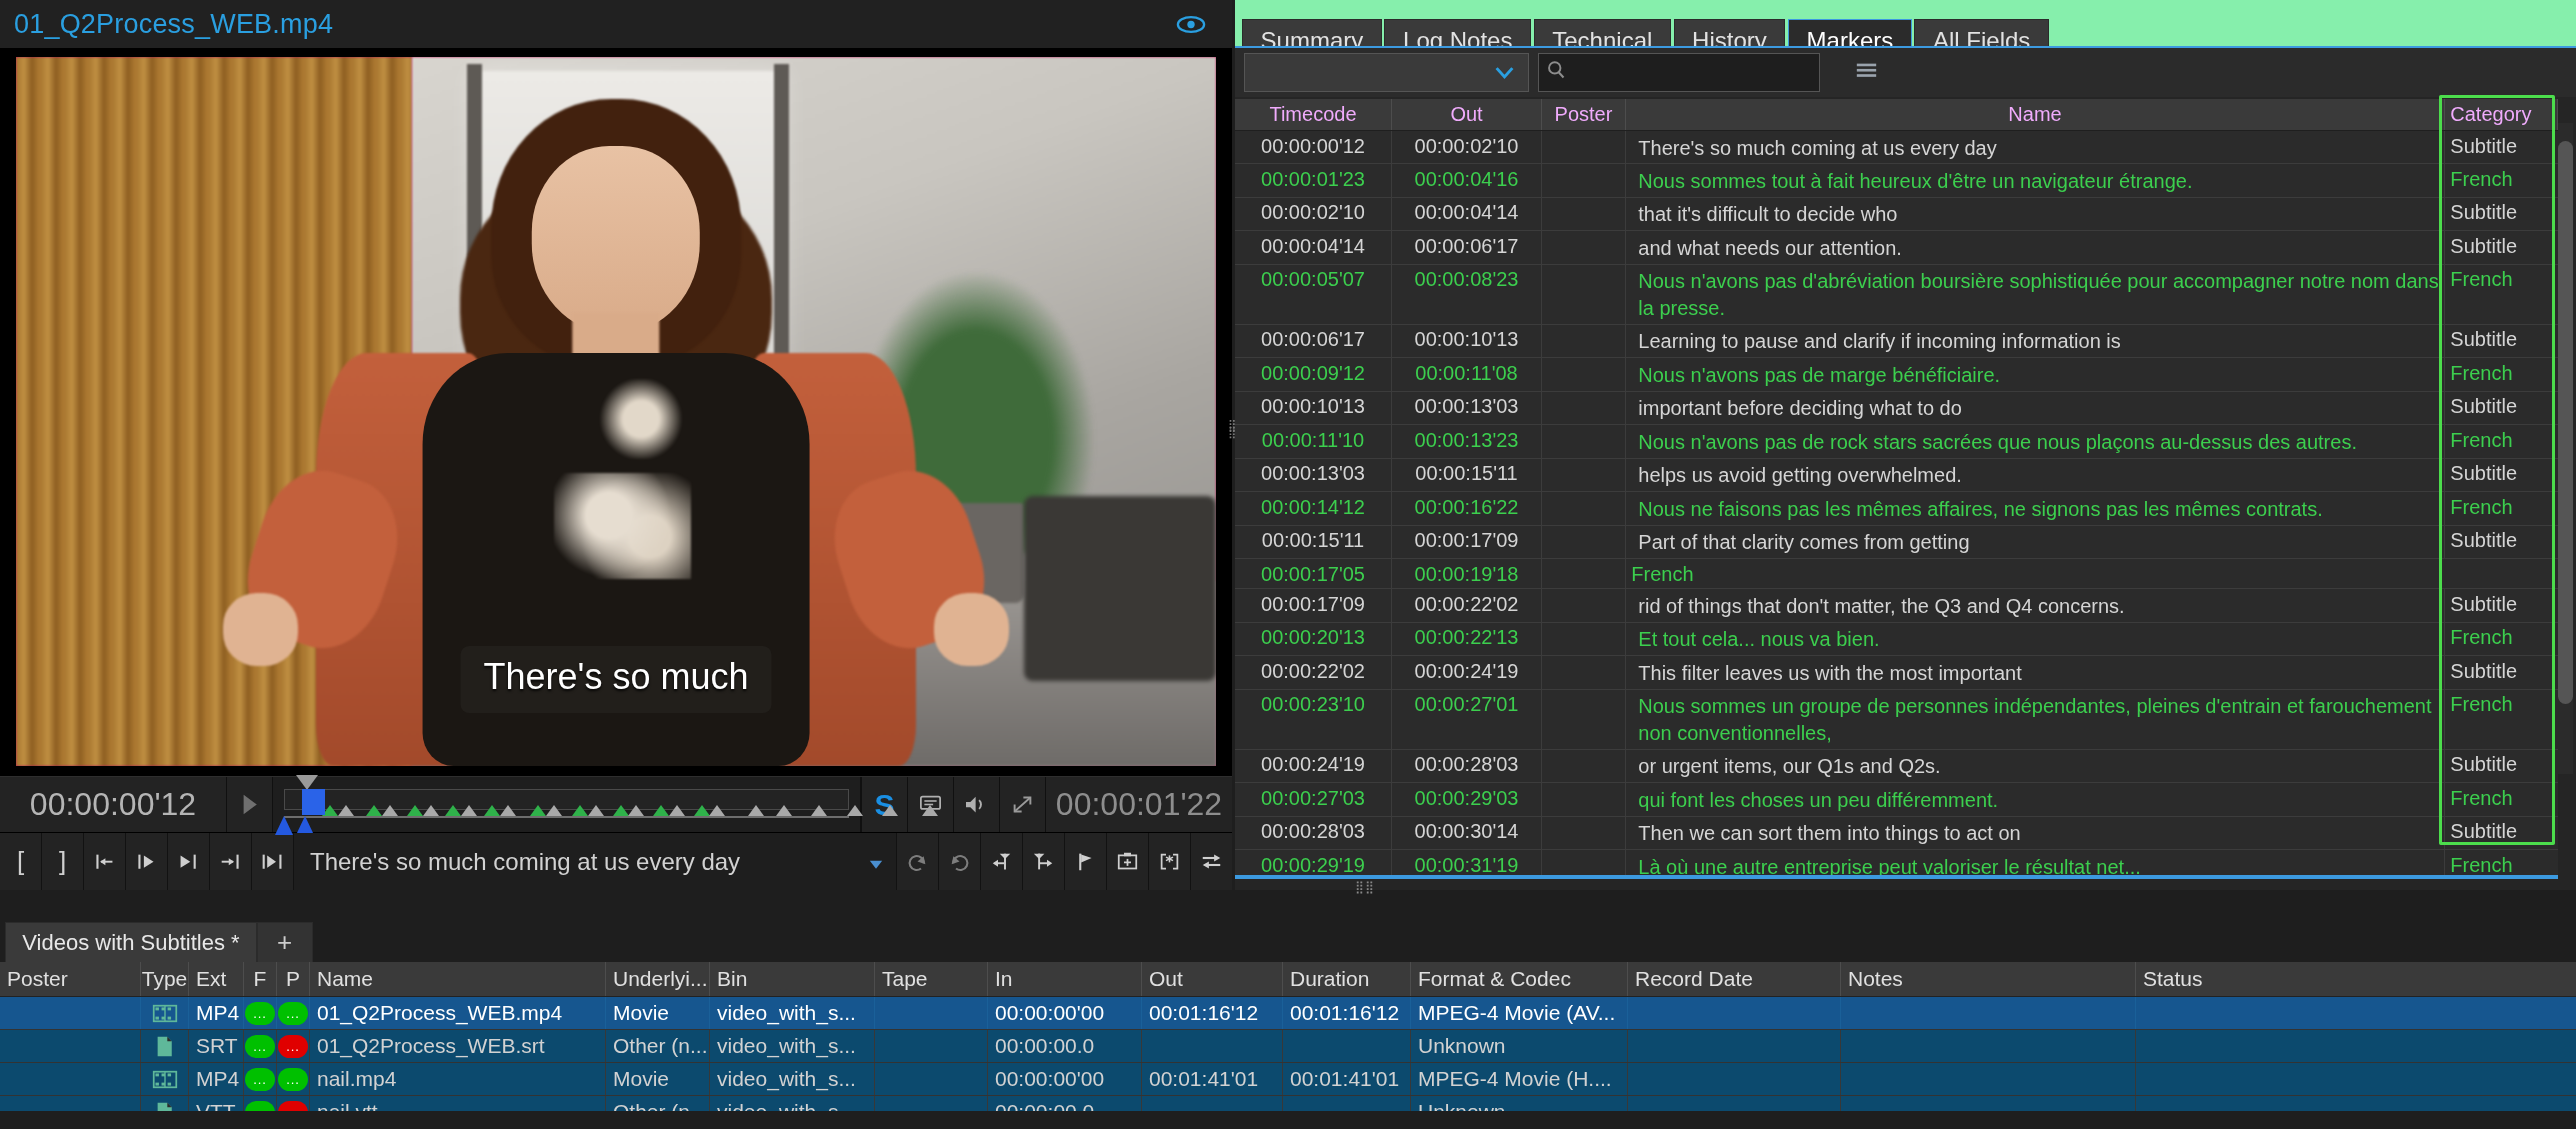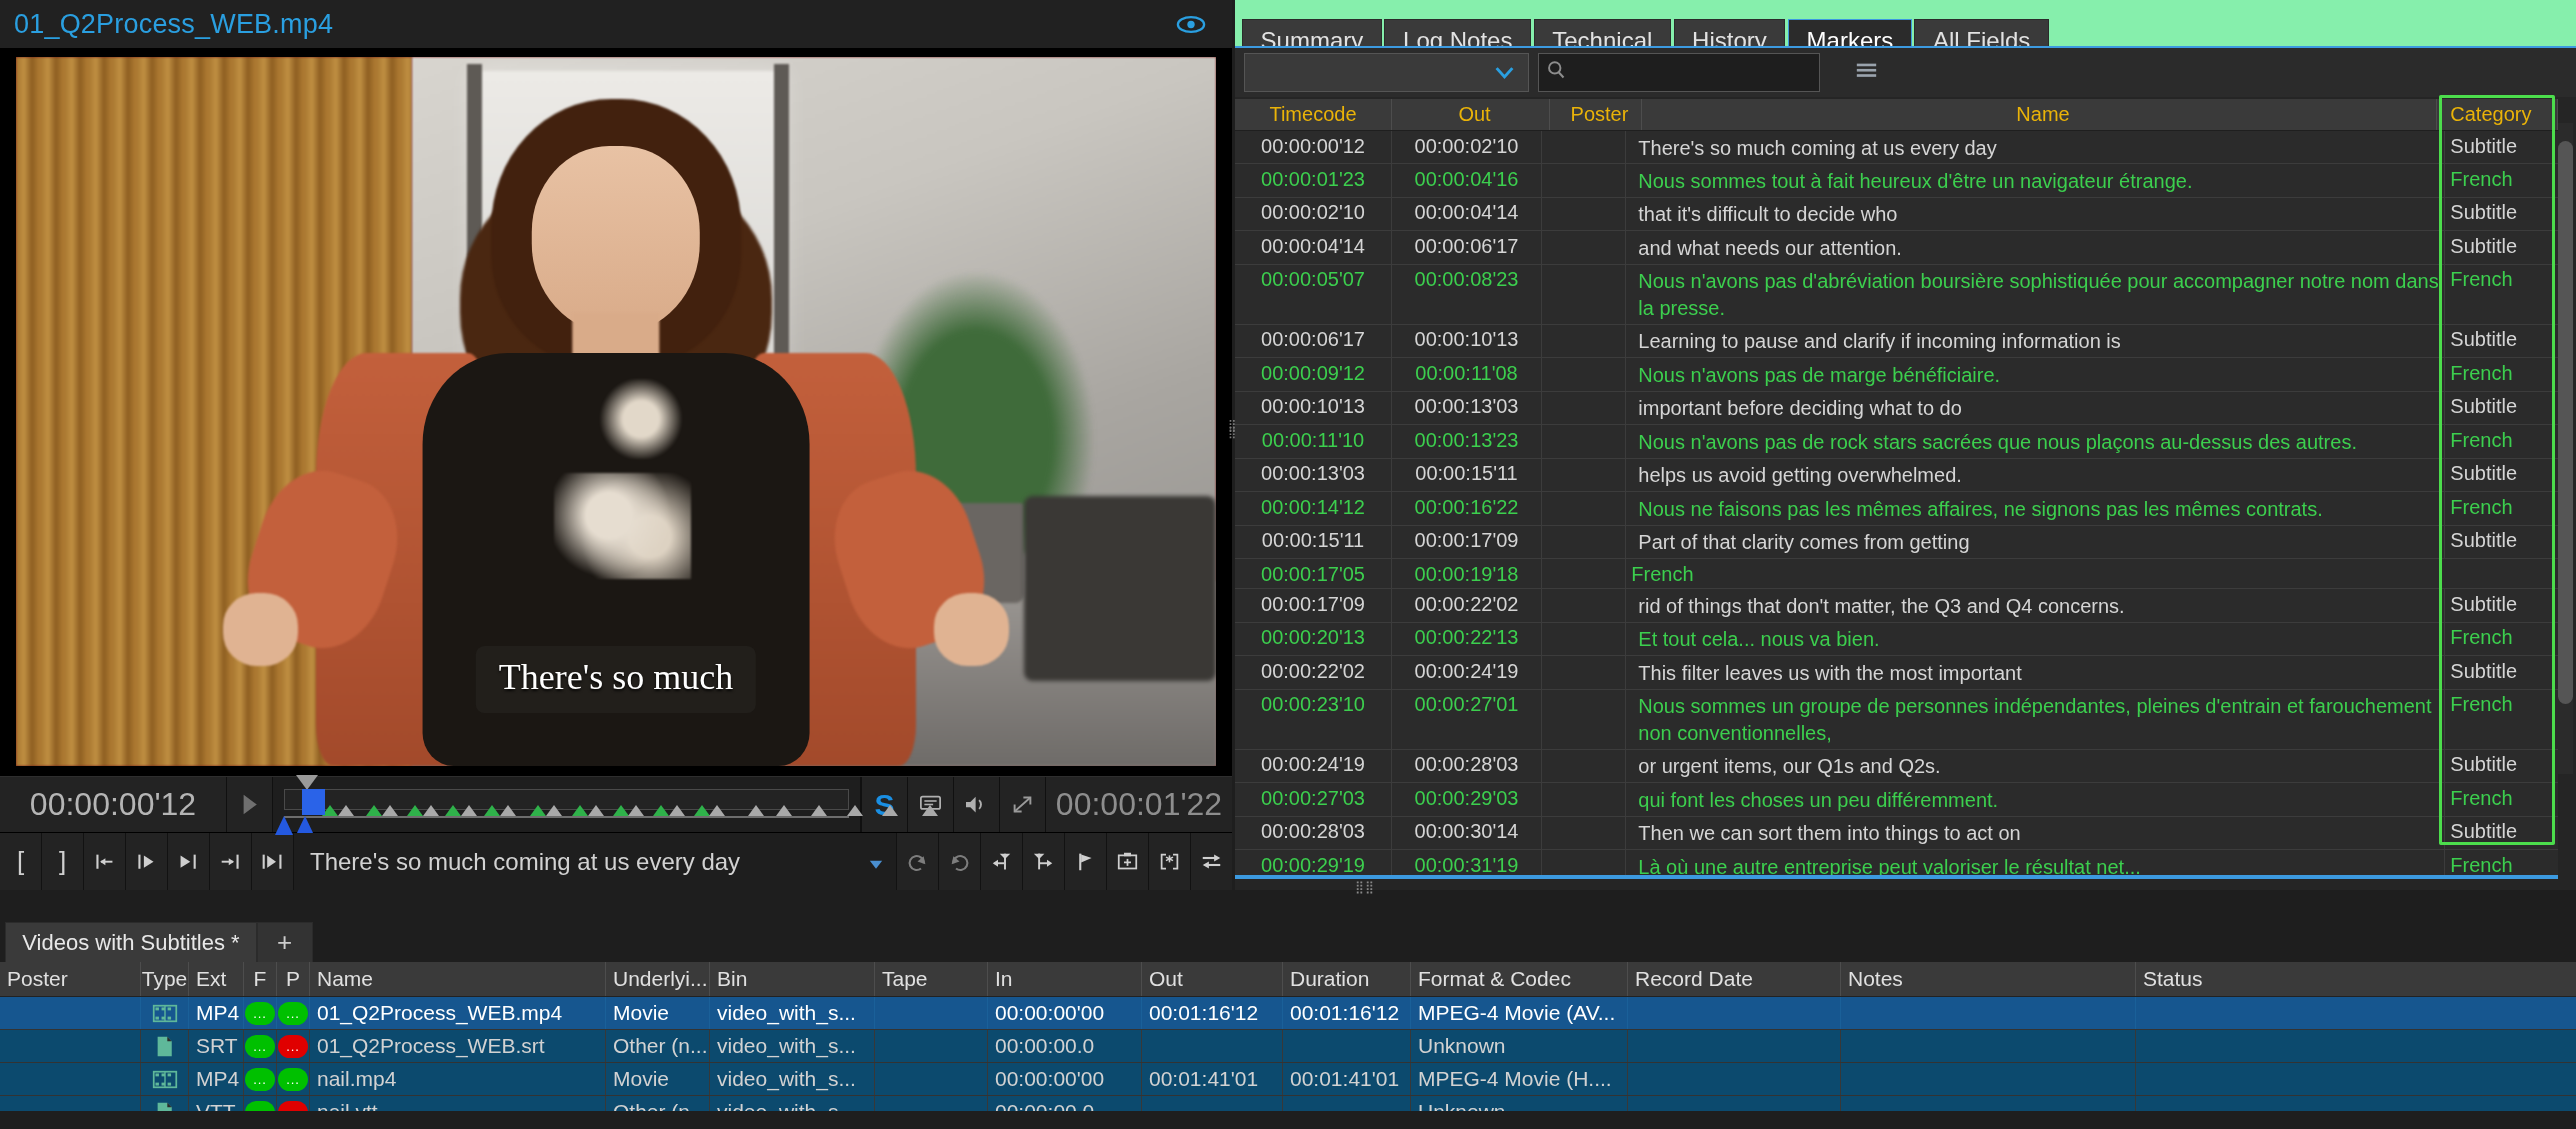--- a/index.html
+++ b/index.html
@@ -13,21 +13,21 @@
   }
   .app { position:relative; width:2576px; height:1130px; }
 
   
   .source-panel { position:absolute; left:0; top:0; width:1232px; height:890px; background:#1c1c1c; }
   .src-title-bar { height:48px; background:#212121; display:flex; align-items:center; padding:0 14px; }
   .src-title { color:#2a9fe0; font-size:27px; letter-spacing:0.2px; }
   .eye-icon { margin-left:auto; margin-right:12.3px; display:flex; align-items:center; }
 
   .video-area { position:absolute; left:0; top:48px; width:1232px; height:728px; background:#000; overflow:hidden; }
-  .video-inner { position:absolute; left:16px; top:8.8px; width:1200px; height:709px; overflow:hidden; background:#7f1d1d;font-family:Liberation Serif, serif; }
+  .video-inner { position:absolute; left:16px; top:8.8px; width:1200px; height:709px; overflow:hidden; background:#be185d; }
 
   
   .bg-wood { position:absolute; left:0; top:0; width:33%; height:100%;
     background:
       repeating-linear-gradient(90deg, #a8762f 0px, #c08f42 8px, #8e5f22 16px, #b07c33 24px),
       linear-gradient(180deg,#c08f42,#8a5d22);
     filter:blur(1.3px);
   }
   .bg-room { position:absolute; left:33%; top:0; width:67%; height:100%;
     background:linear-gradient(160deg,#d8d5cf 0%, #c9c6c0 30%, #a9a6a1 60%, #8d8b88 100%);
@@ -105,21 +105,21 @@
   .tabs-underline { position:absolute; left:1235px; top:46px; width:1341px; height:2.6px; background:#3c9ae0; }
 
   .filter-row { position:absolute; left:1235px; top:48px; width:1341px; height:49px; background:#2b2b2b; display:flex; align-items:center; padding-left:8.8px; }
   .combo { width:285px; height:39px; background:#3a3a3a; border:0.9px solid #555; position:relative; }
   .combo .cv { position:absolute; right:12.3px; top:50%; transform:translateY(-50%);}
   .search { width:282px; height:39px; background:#1e1e1e; border:0.9px solid #555; margin-left:8.8px; display:flex; align-items:center; padding-left:7px;}
   .search input { background:transparent; border:none; outline:none; color:#bbb; font-size:21px; font-family:inherit; width:220px; margin-left:5.3px;}
   .menu-ic { margin-left:35px; }
 
   .mk-table { position:absolute; left:1235px; top:99px; width:1323px; height:779px; background:#2b2b2b; overflow:hidden; }
-  .mk-head { display:flex; height:32px; background:#3a3a3a; border-bottom:0.9px solid #1f1f1f; font-size:20px; color:#eab308;gap:8px;}
+  .mk-head { display:flex; height:32px; background:#3a3a3a; border-bottom:0.9px solid #1f1f1f; font-size:20px; color:#f0abfc;}
   .mk-head > div { display:flex; align-items:center; justify-content:center; border-right:0.9px solid #4d4d4d; height:100%;}
   .c-tc { width:157px; } .c-out { width:150px; } .c-pos { width:84px; }
   .c-name { flex:1; } .c-cat { width:113px; justify-content:flex-start !important; padding-left:5.3px;}
   .mk-row { display:flex; border-bottom:0.9px solid #3c3c3c; font-size:20px; min-height:29px; }
   .mk-row > div { border-right:0.9px solid #3c3c3c; padding:3.5px 0 2.6px; }
   .mk-row .c-tc, .mk-row .c-out { text-align:center; }
   .mk-row .c-name { padding-left:12.3px; line-height:1.32; }
   .mk-row .c-cat { padding-left:5.3px; border-right:none;}
   .mk-row.sub { color:#d5d5d5; }
   .mk-row.fr { color:#3ccf4e; }

